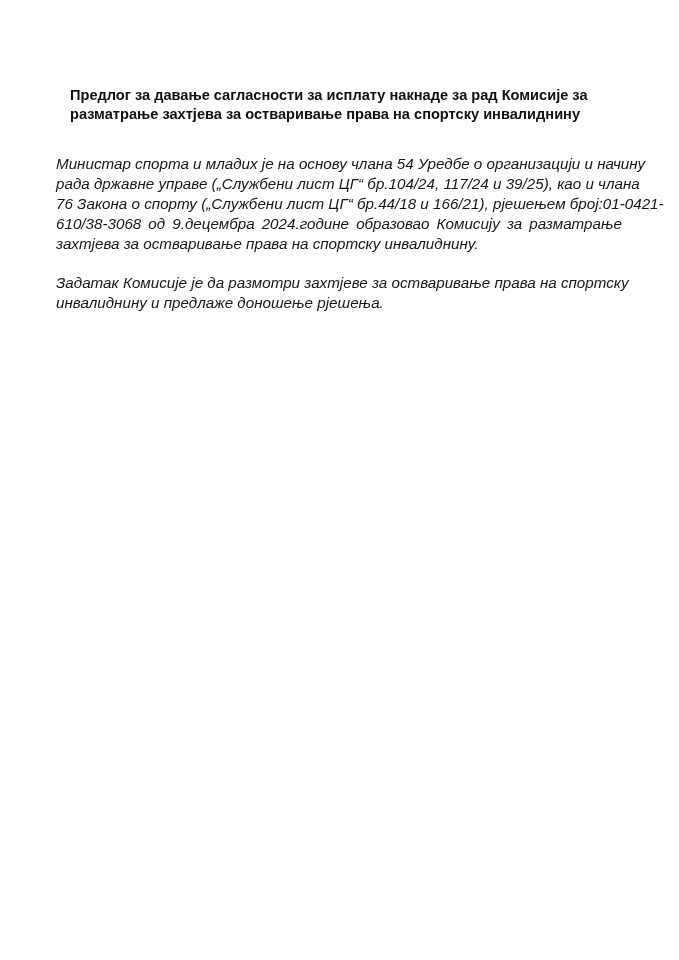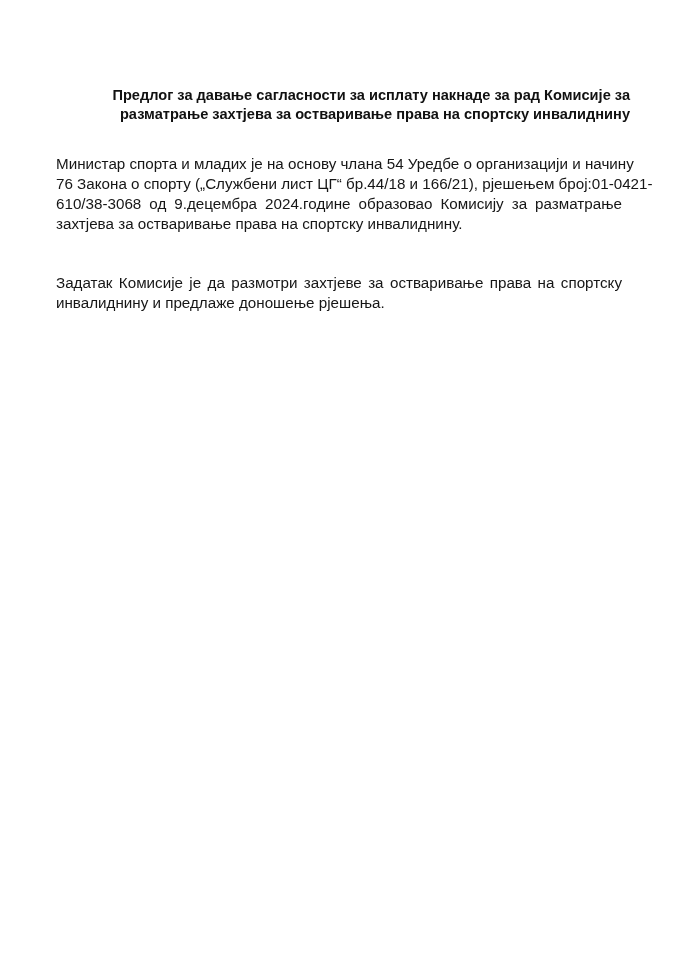--- a/index.html
+++ b/index.html
@@ -25,53 +25,55 @@
   .title {
     position: absolute;
     left: 70px;
     top: 86px;
     width: 560px;
     font-weight: bold;
     font-size: 14.6px;
     line-height: 18.5px;
     color: #111111;
   }
-  .title .line { display: block; white-space: nowrap; text-align: right; }
+  .title .line { display: block; white-space: nowrap; }
   .para {
     position: absolute;
     left: 56px;
     width: 566px;
     font-size: 15.2px;
     line-height: 20px;
     color: #161616;
   }
   .para .line {
     display: block;
     white-space: nowrap;
     text-align: justify;
     text-align-last: justify;
+    font-style: italic;
   }
   .para .line.last {
     text-align-last: left;
   }
   #para1 { top: 154px; }
   #para2 { top: 273px; }
 </style>
 </head>
 <body>
 
 <div class="page">
 
   <div class="title">
     <span class="line">Предлог за давање сагласности за исплату накнаде за рад Комисије за</span>
     <span class="line">разматрање захтјева за остваривање права на спортску инвалиднину</span>
   </div>
 
   <div class="para" id="para1">
     <span class="line">Министар спорта и младих је на основу члана 54 Уредбе о организацији и начину</span>
+    <span class="line">рада државне управе („Службени лист ЦГ“ бр.104/24, 117/24 и 39/25), као и члана</span>
     <span class="line">76 Закона о спорту („Службени лист ЦГ“ бр.44/18 и 166/21), рјешењем број:01-0421-</span>
     <span class="line">610/38-3068 од 9.децембра 2024.године образовао Комисију за разматрање</span>
     <span class="line last">захтјева за остваривање права на спортску инвалиднину.</span>
   </div>
 
   <div class="para" id="para2">
     <span class="line">Задатак Комисије је да  размотри захтјеве за остваривање права на спортску</span>
     <span class="line last">инвалиднину и предлаже доношење рјешења.</span>
   </div>
 

